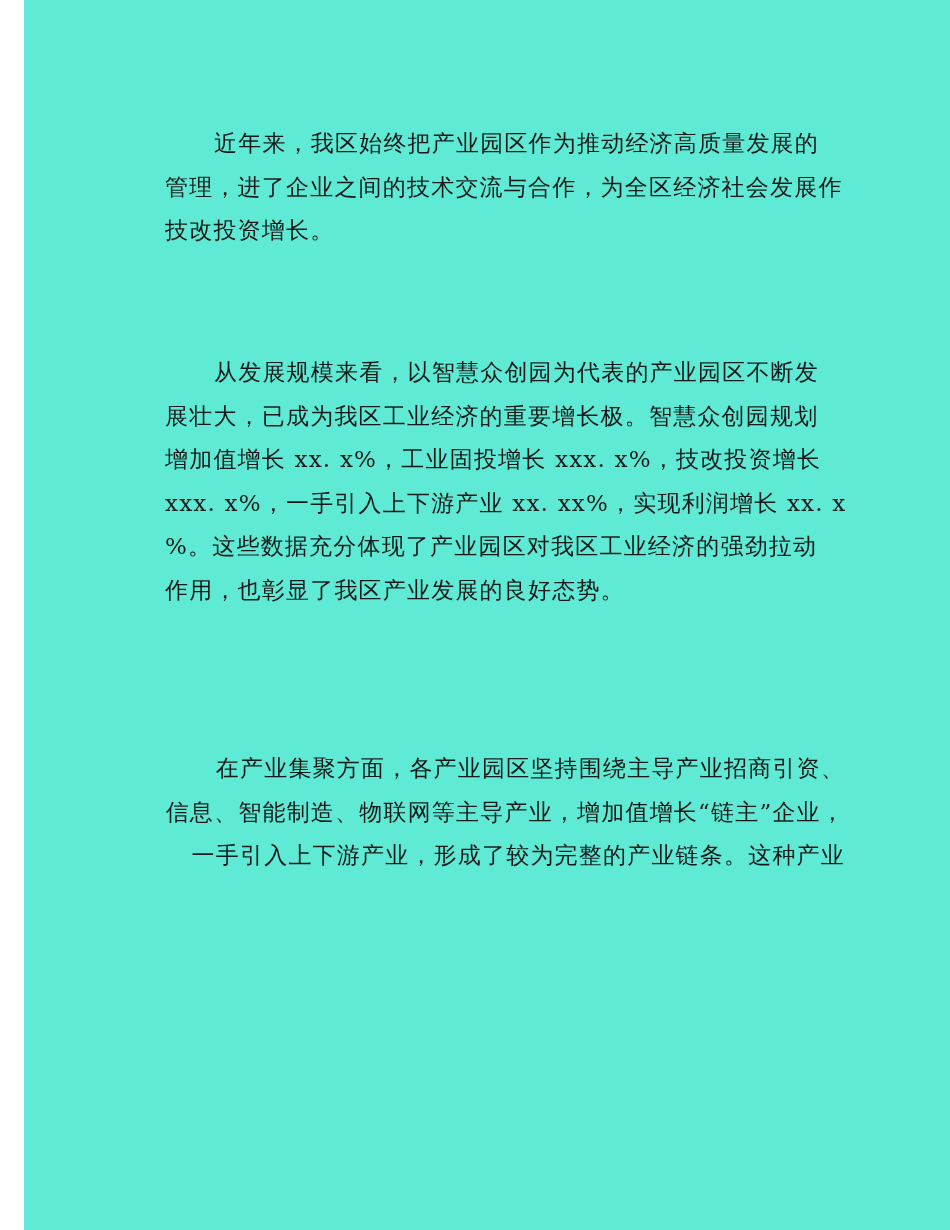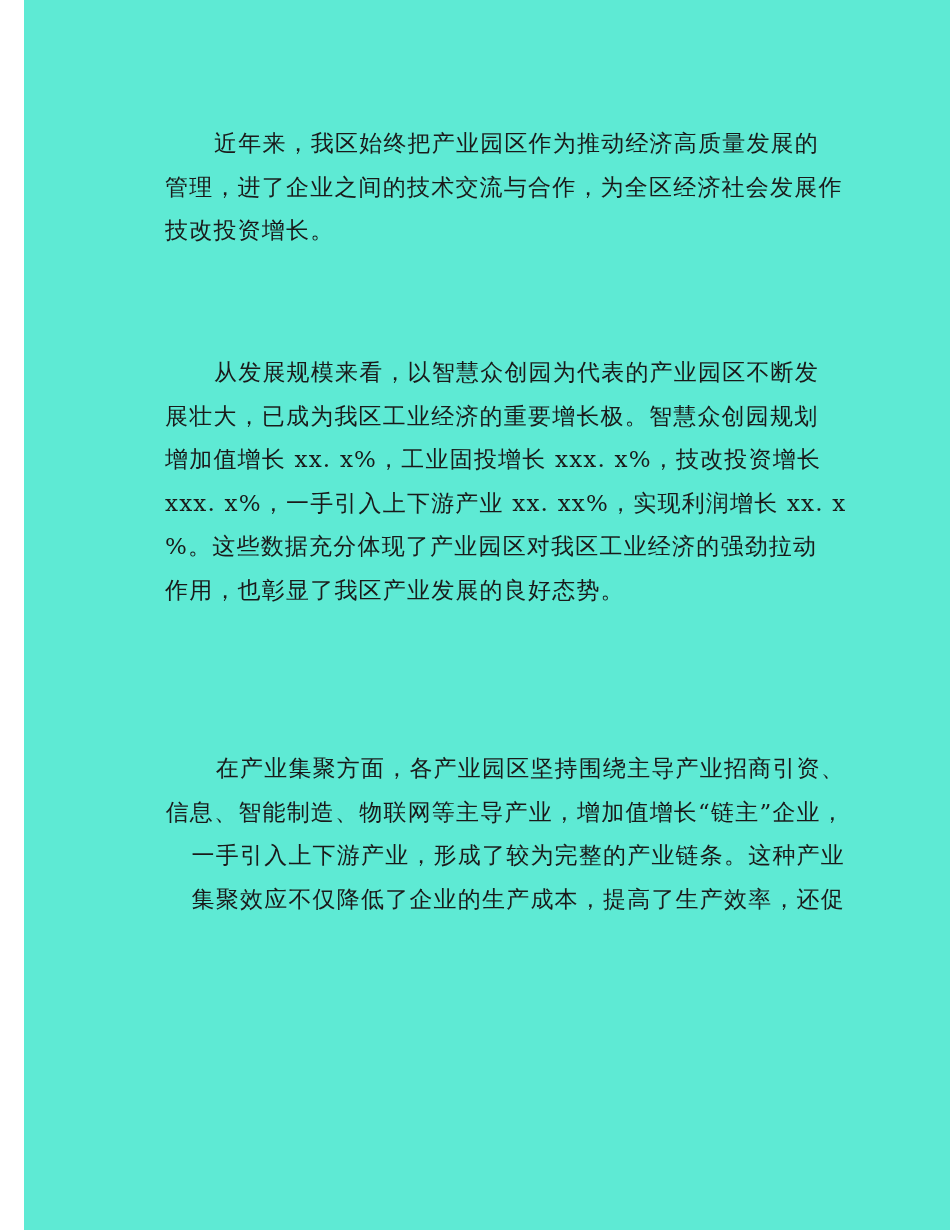--- a/index.html
+++ b/index.html
@@ -61,16 +61,15 @@
     <span class="line">增加值增长 xx. x%，工业固投增长 xxx. x%，技改投资增长</span>
     <span class="line">xxx. x%，一手引入上下游产业 xx. xx%，实现利润增长 xx. x</span>
     <span class="line">%。这些数据充分体现了产业园区对我区工业经济的强劲拉动</span>
     <span class="line">作用，也彰显了我区产业发展的良好态势。</span>
   </div>
 
   <div class="paragraph" id="p3">
     <span class="line indent">在产业集聚方面，各产业园区坚持围绕主导产业招商引资、</span>
     <span class="line">信息、智能制造、物联网等主导产业，增加值增长“链主”企业，</span>
     <span class="line">一手引入上下游产业，形成了较为完整的产业链条。这种产业</span>
-    <span class="line">集聚效应不仅降低了企业的生产成本，提高了生产效率，还促</span>
   </div>
 
 </div>
 
 </body></html>

